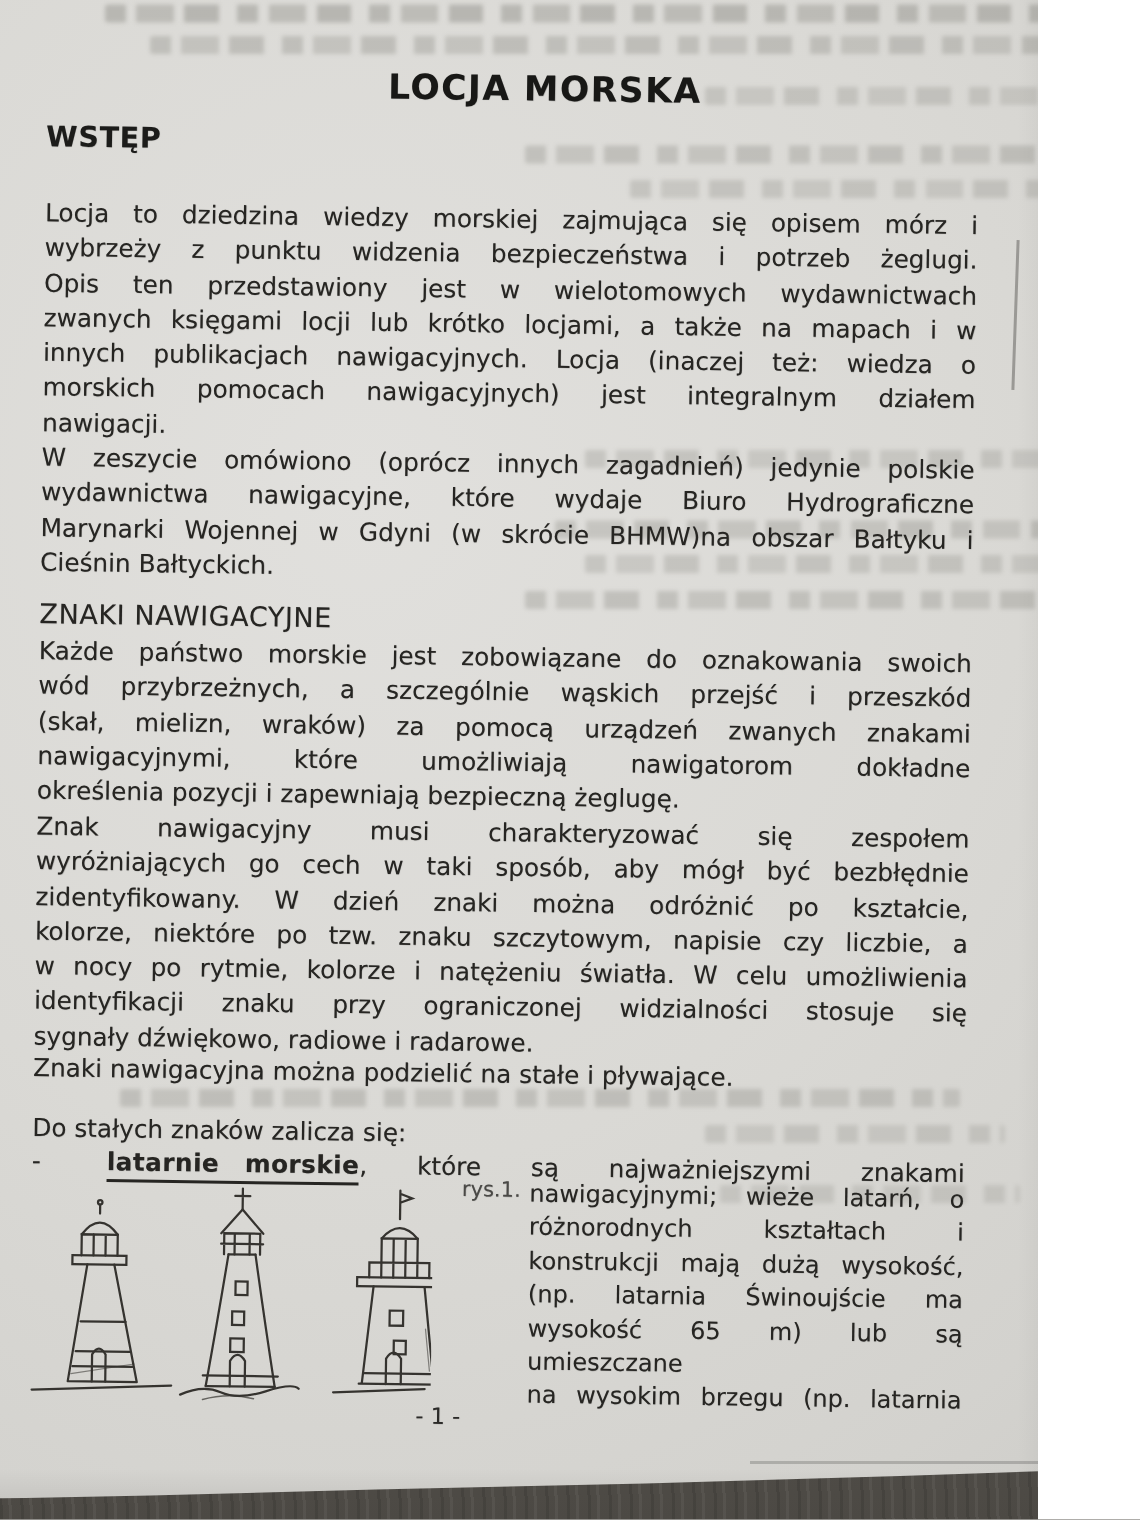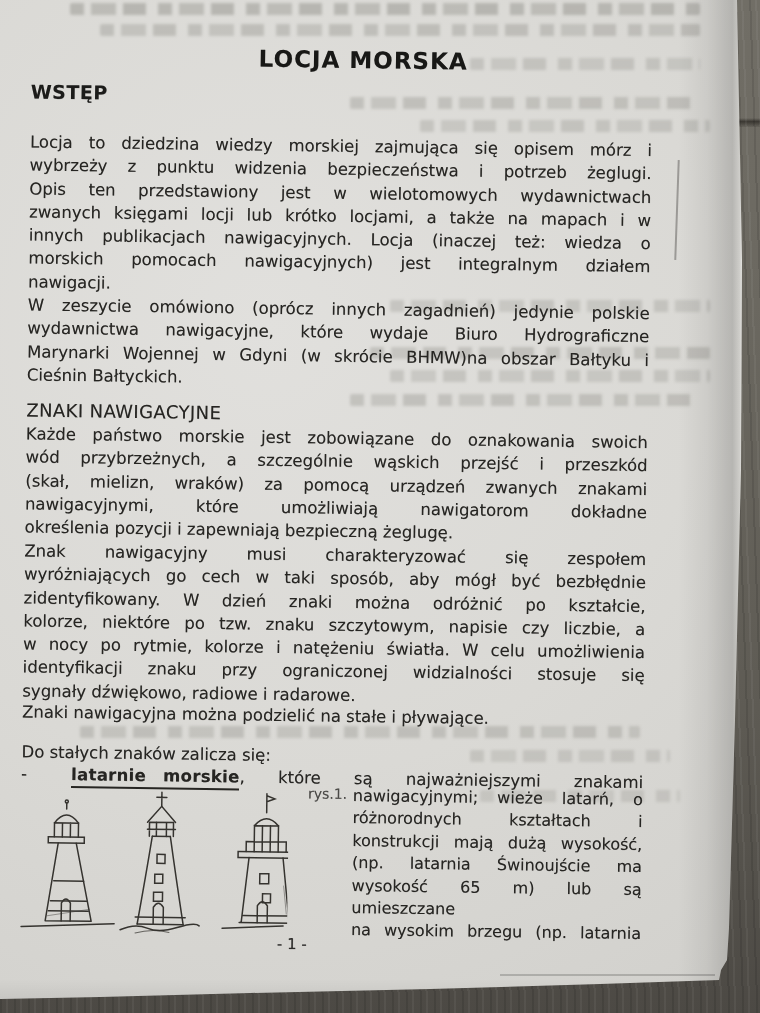--- a/index.html
+++ b/index.html
@@ -1,17 +1,17 @@
 <!DOCTYPE html>
 <html><head>
 <meta charset="utf-8">
 <style>
   html,body{margin:0;padding:0;}
   .photo{
-    position:relative;width:760px;height:1013px;overflow:hidden;
+    position:relative;width:692px;height:1013px;overflow:hidden;
     font-family:"DejaVu Sans",sans-serif;
     background:#5e5b54;
   }
   
   .wood{position:absolute;inset:0;
     background:linear-gradient(180deg,#716e66 0%,#6b6860 30%,#5e5b54 70%,#4c4944 100%);}
   .wood::after{content:"";position:absolute;inset:0;
     background:repeating-linear-gradient(88deg,
       rgba(0,0,0,.10) 0 2px, rgba(0,0,0,0) 2px 6px,
       rgba(255,255,255,.05) 6px 8px, rgba(0,0,0,0) 8px 14px);}

